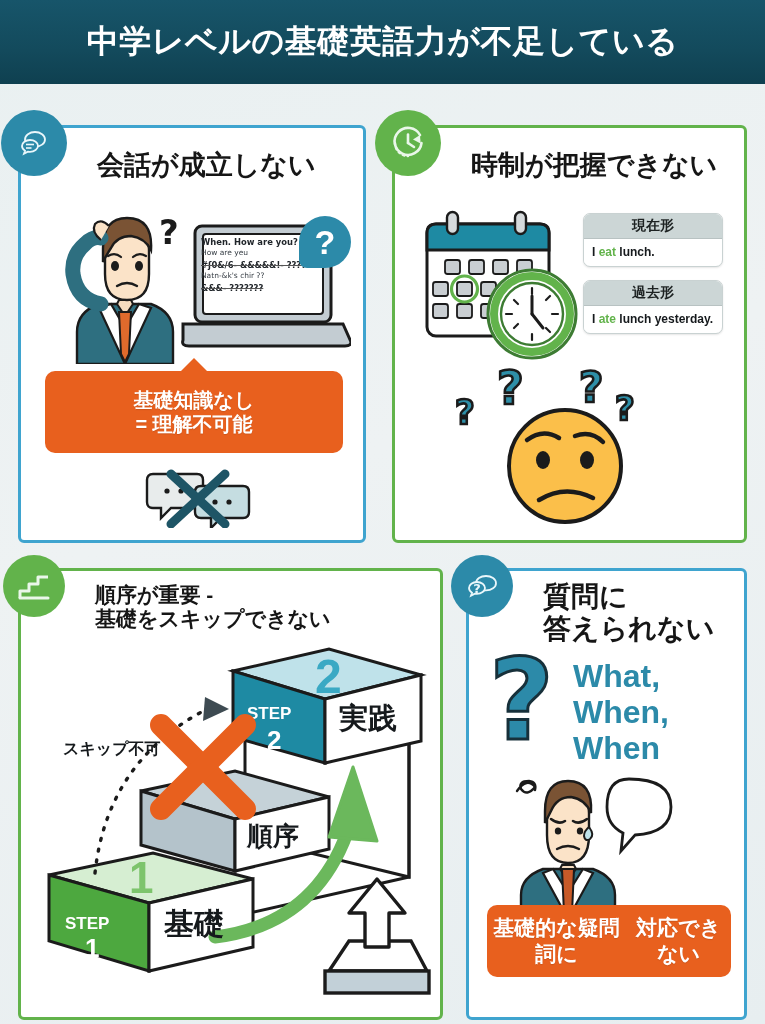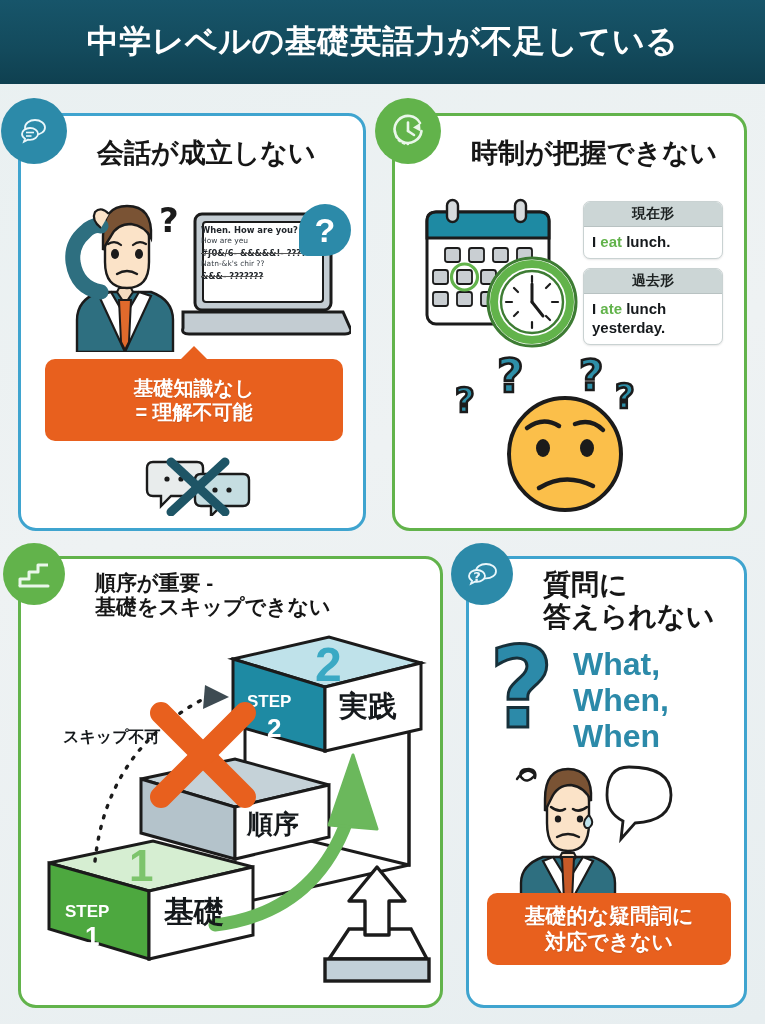--- a/index.html
+++ b/index.html
@@ -24,22 +24,23 @@
     background: linear-gradient(180deg, #17556a 0%, #134a5c 60%, #0f4050 100%);
     display: flex; align-items: center; justify-content: center;
   }
   .header h1 {
     color: #ffffff; font-size: 32px; font-weight: 700; letter-spacing: 0.5px;
     white-space: nowrap;
   }
 
   
   .card {
-    position: absolute; background: #ffffff; border-radius: 18px;
+    position: absolute; background: #ffffff; border-radius: 6px;
     border: 3px solid #4aa3c7;
+    margin-top: 12px;
   }
   .card.green { border-color: #62b34b; padding-left: 20px; }
   .card.blue  { border-color: #3fa4cf; }
 
   #card1 { left: 18px;  top: 113px; width: 348px; height: 418px; }
   #card2 { left: 392px; top: 113px; width: 355px; height: 418px; }
   #card3 { left: 18px;  top: 556px; width: 425px; height: 452px; }
   #card4 { left: 466px; top: 556px; width: 281px; height: 452px; }
 
   .badge {
@@ -100,21 +101,21 @@
     position: absolute; width: 140px; border-radius: 7px; overflow: hidden;
     background: #ffffff; border: 1px solid #c9d2d2;
     box-shadow: 0 1px 2px rgba(0,0,0,0.10);
   }
   .tensebox .head {
     background: #ccd6d6; text-align: center; font-weight: 700;
     font-size: 14px; color: #1d2222; padding: 3px 0;
     border-bottom: 1px solid #b8c2c2;
   }
   .tensebox .body {
-    padding: 6px 8px; font-size: 15px; font-weight: 700; color: #15191c;
+    padding: 6px 8px; font-size: 12px; font-weight: 700; color: #15191c;
     line-height: 1.25;
   }
   .tensebox .body .hl { color: #62b34b; }
   .tensebox::after {
     content: ""; position: absolute; left: -8px; top: 34px;
     border-top: 8px solid transparent; border-bottom: 8px solid transparent;
     border-right: 9px solid #ffffff;
   }
   #tb1 { left: 188px; top: 85px; }
   #tb2 { left: 188px; top: 152px; }
@@ -144,21 +145,21 @@
     -webkit-text-stroke: 3px #17303a; line-height: 0.85;
     font-family: "DejaVu Sans", sans-serif;
   }
   .wlist {
     position: absolute; left: 104px; top: 88px;
     font-size: 32px; font-weight: 700; color: #2c8aa9; line-height: 1.12;
   }
   .callout2 {
     position: absolute; left: 18px; top: 334px; width: 244px; height: 72px;
     background: #e8601e; border-radius: 10px;
-    display: flex; flex-direction: column; align-items: center; justify-content: center;
+    display: flex; flex-direction: row; align-items: center; justify-content: center;
     color: #fff; font-weight: 700; font-size: 21px; line-height: 1.25;
     text-shadow: 0 1px 1px rgba(0,0,0,0.12); z-index: 3; text-align: center;
   }
 </style>
 </head>
 <body>
 
 <div id="page">
 
   <div class="header">

